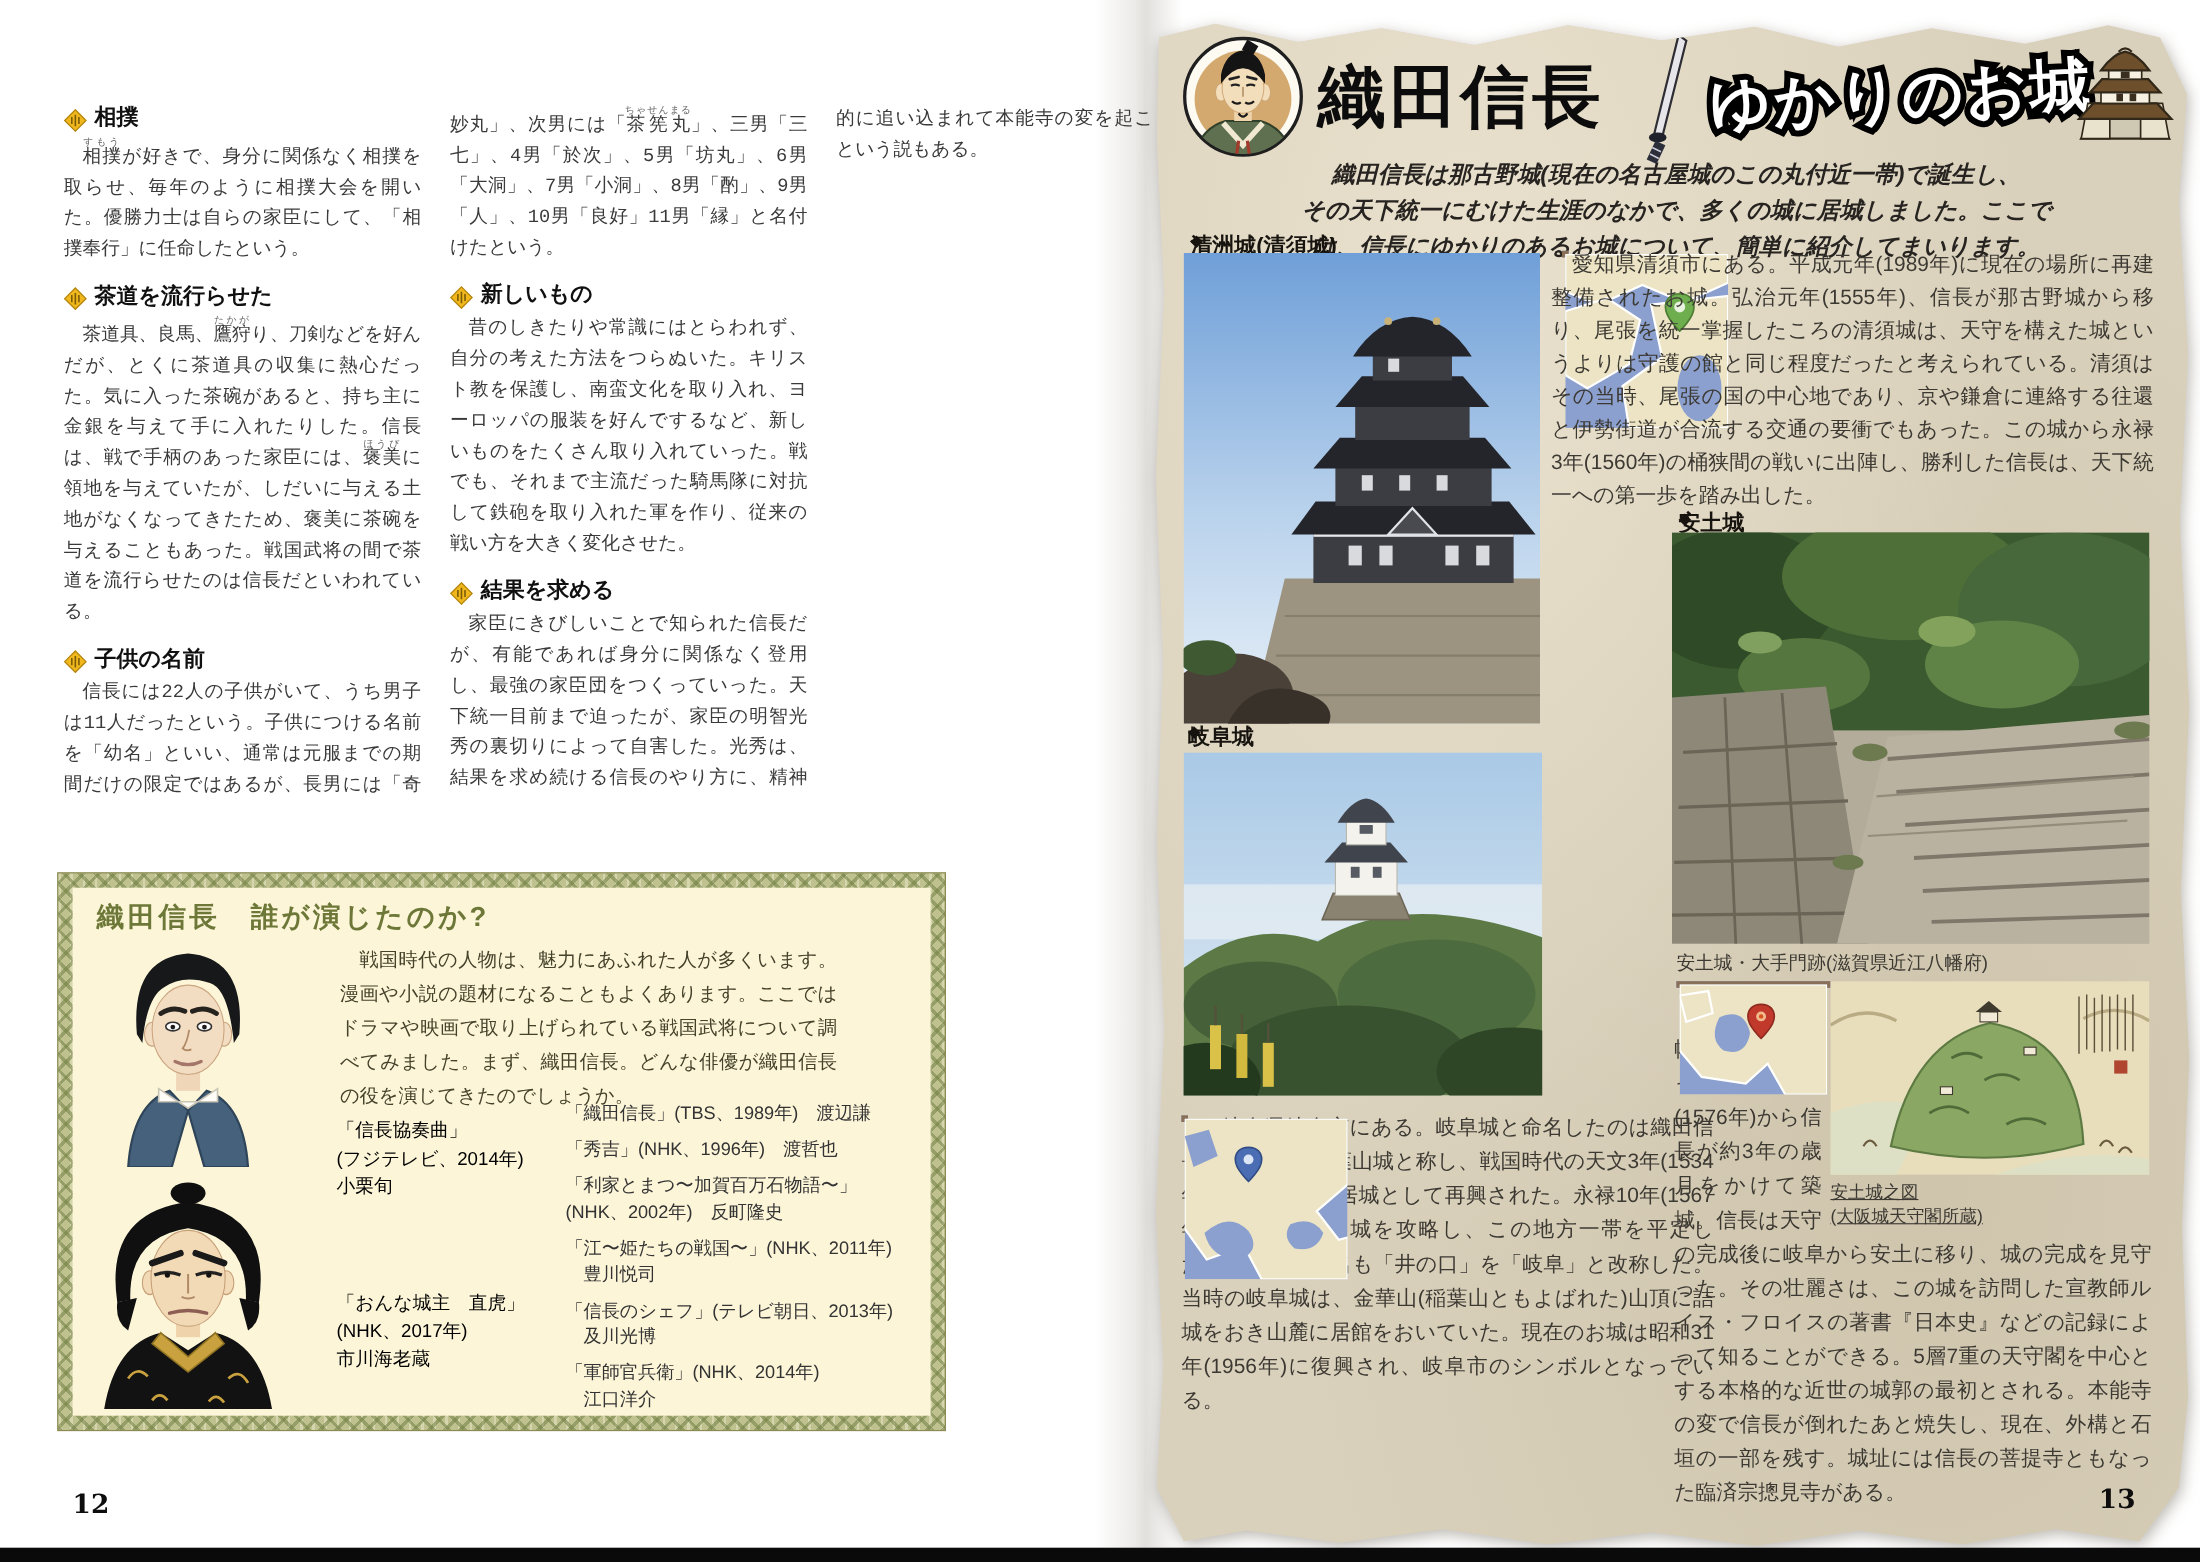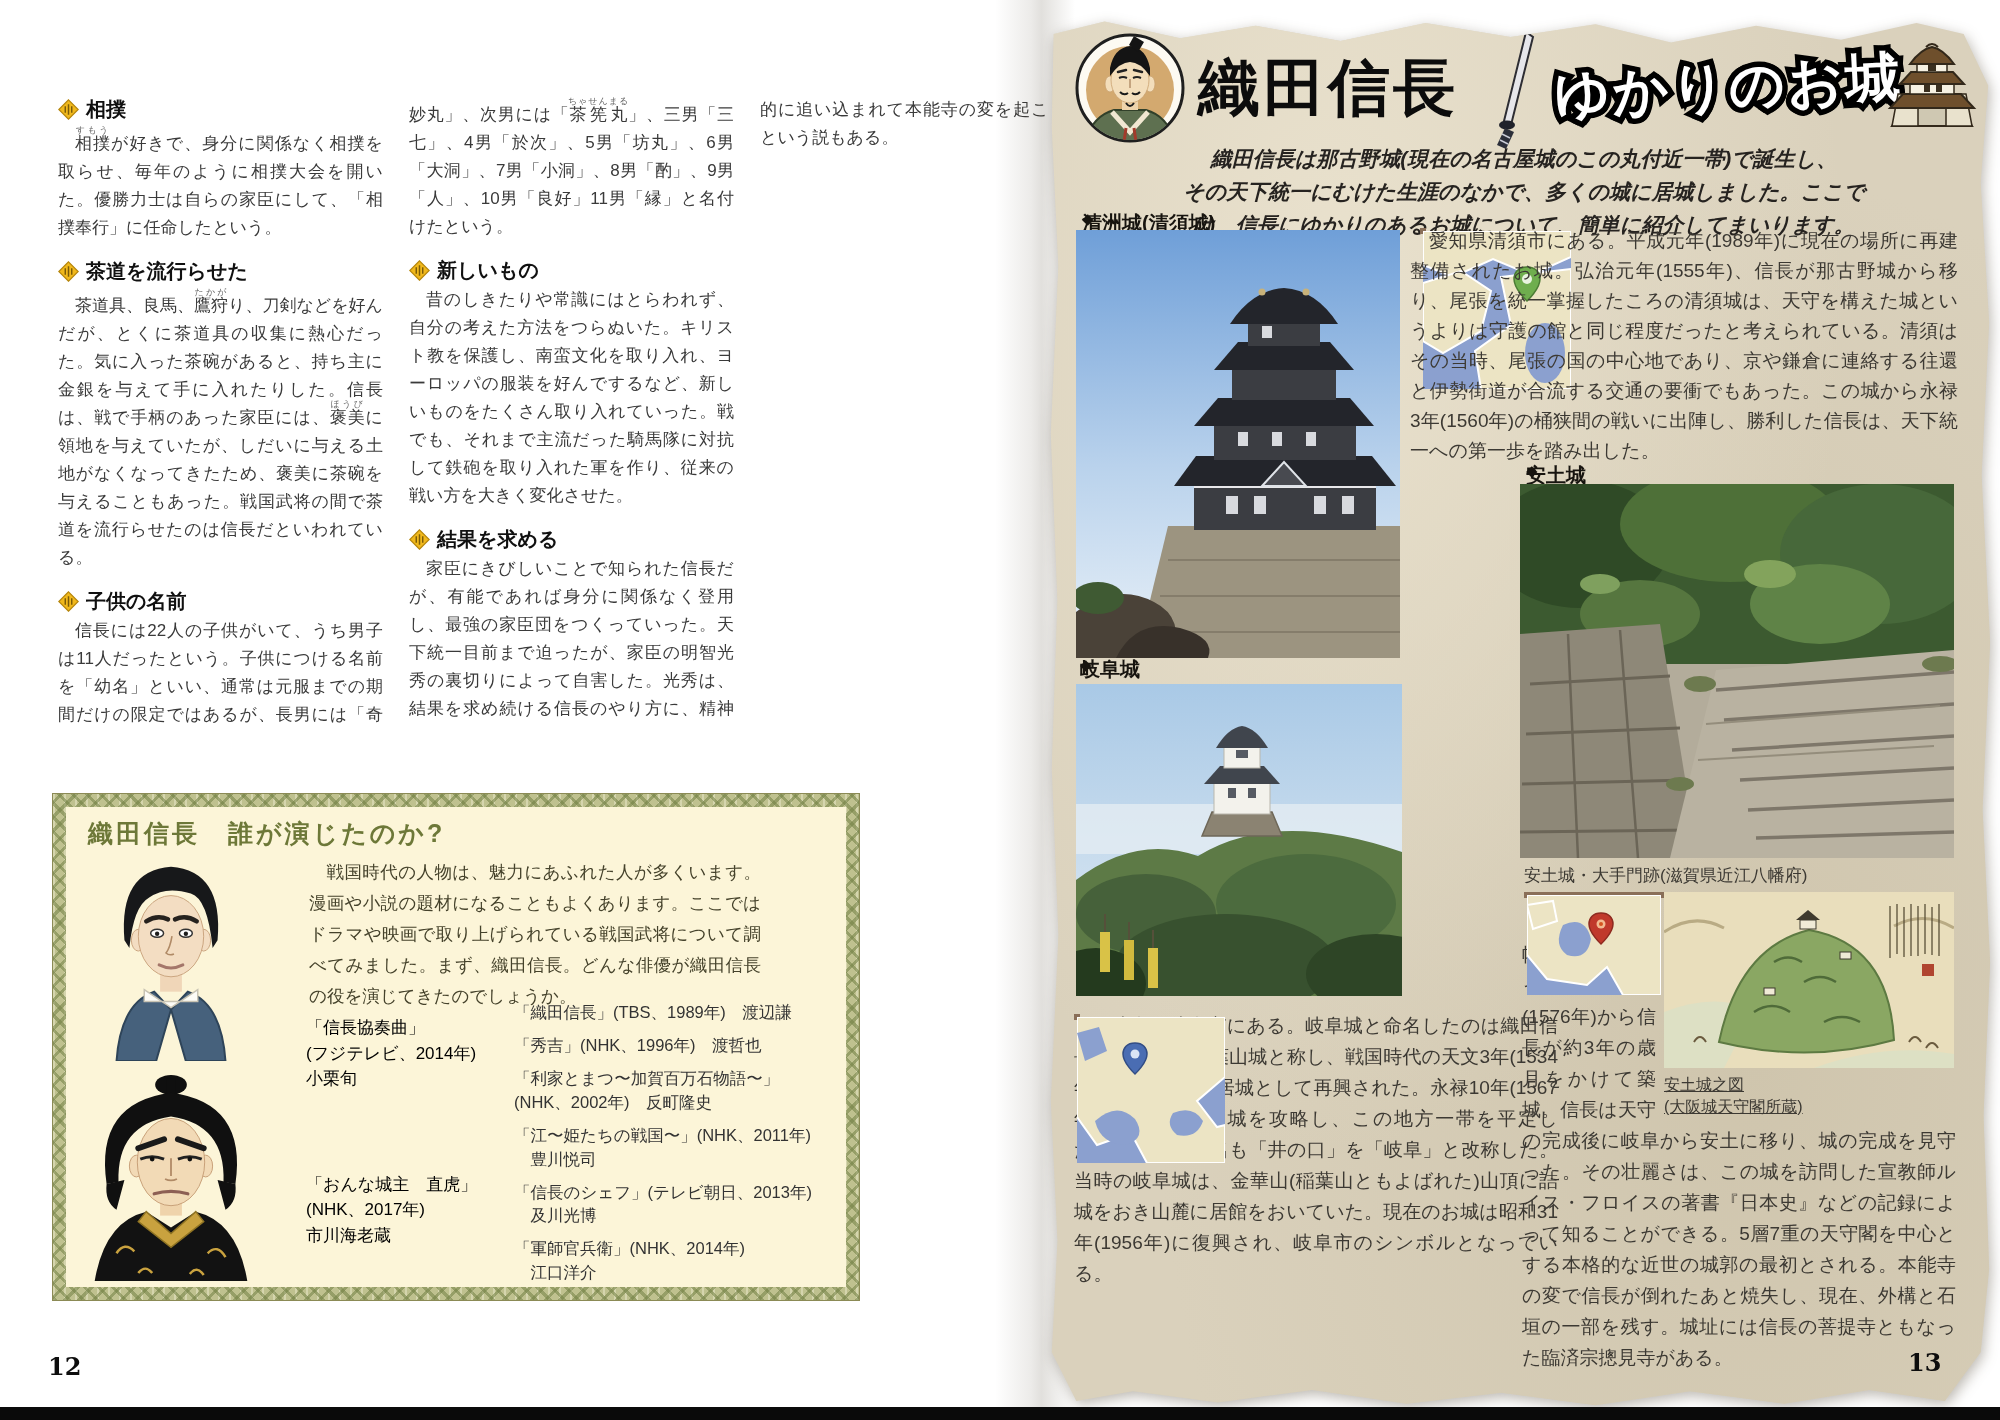--- a/index.html
+++ b/index.html
@@ -4,21 +4,21 @@
 <style>
   html,body{margin:0;padding:0}
   body{width:2000px;height:1420px;position:relative;background:#fff;overflow:hidden;
        font-family:"Liberation Sans","DejaVu Sans",sans-serif;color:#3b3b3b;}
   [data-name]{box-sizing:border-box}
 
   
   #left-columns{position:absolute;left:58px;top:96px;width:676px;height:652px;
     column-count:2;column-gap:26px;column-fill:auto;
     font-size:17px;line-height:28px;text-align:justify;color:#3a3a3a;}
-  .sec{margin:0 0 16px 0;}
+  .sec{margin:0 0 16px 0;font-family:Liberation Mono, monospace;}
   .sec-h{display:flex;align-items:center;gap:7px;font-size:20px;font-weight:bold;
     color:#101010;margin:0 0 3px 0;line-height:26px;}
   .sec-h svg{flex:0 0 auto}
   .sec-b{text-indent:1em;}
   ruby rt{font-size:9px;color:#666;letter-spacing:1px}
 
   
   #actor-box{position:absolute;left:52px;top:793px;width:808px;height:508px;padding:13px;
     background-color:#bfc18f;
     background-image:
@@ -37,21 +37,21 @@
   #face2{left:10px;top:256px}
   #credits-left{position:absolute;left:240px;top:208px;width:205px;font-size:17px;
     line-height:1.5;color:#000000;}
   #credits-left .credit{margin-bottom:80px;white-space:pre-line;}
   #credits-right{position:absolute;left:448px;top:194px;width:330px;font-size:16.5px;
     line-height:1.45;color:#333;}
   #credits-right .credit{margin-bottom:9px;white-space:pre-line;}
 
   .pageno{position:absolute;font-size:24px;font-weight:bold;color:#0d0d0d;
     font-family:"DejaVu Serif","Liberation Serif",serif;}
-  #pn12{left:48px;top:1352px;}
+  #pn12{left:66px;top:1352px;}
 
   
   #gutter{position:absolute;left:995px;top:0;width:80px;height:1407px;
     background:linear-gradient(90deg,rgba(0,0,0,0) 0%,rgba(70,60,40,.10) 45%,rgba(70,60,40,.16) 58%,rgba(0,0,0,0) 100%);}
   #bottom-bar{position:absolute;left:0;bottom:0;width:100%;height:13px;background:#0a0a0a;}
 
   
   #paper-wrap{position:absolute;left:1048px;top:16px;width:944px;height:1392px;
     filter:drop-shadow(2px 4px 7px rgba(60,50,30,.35));}
   #paper{position:absolute;inset:0;

